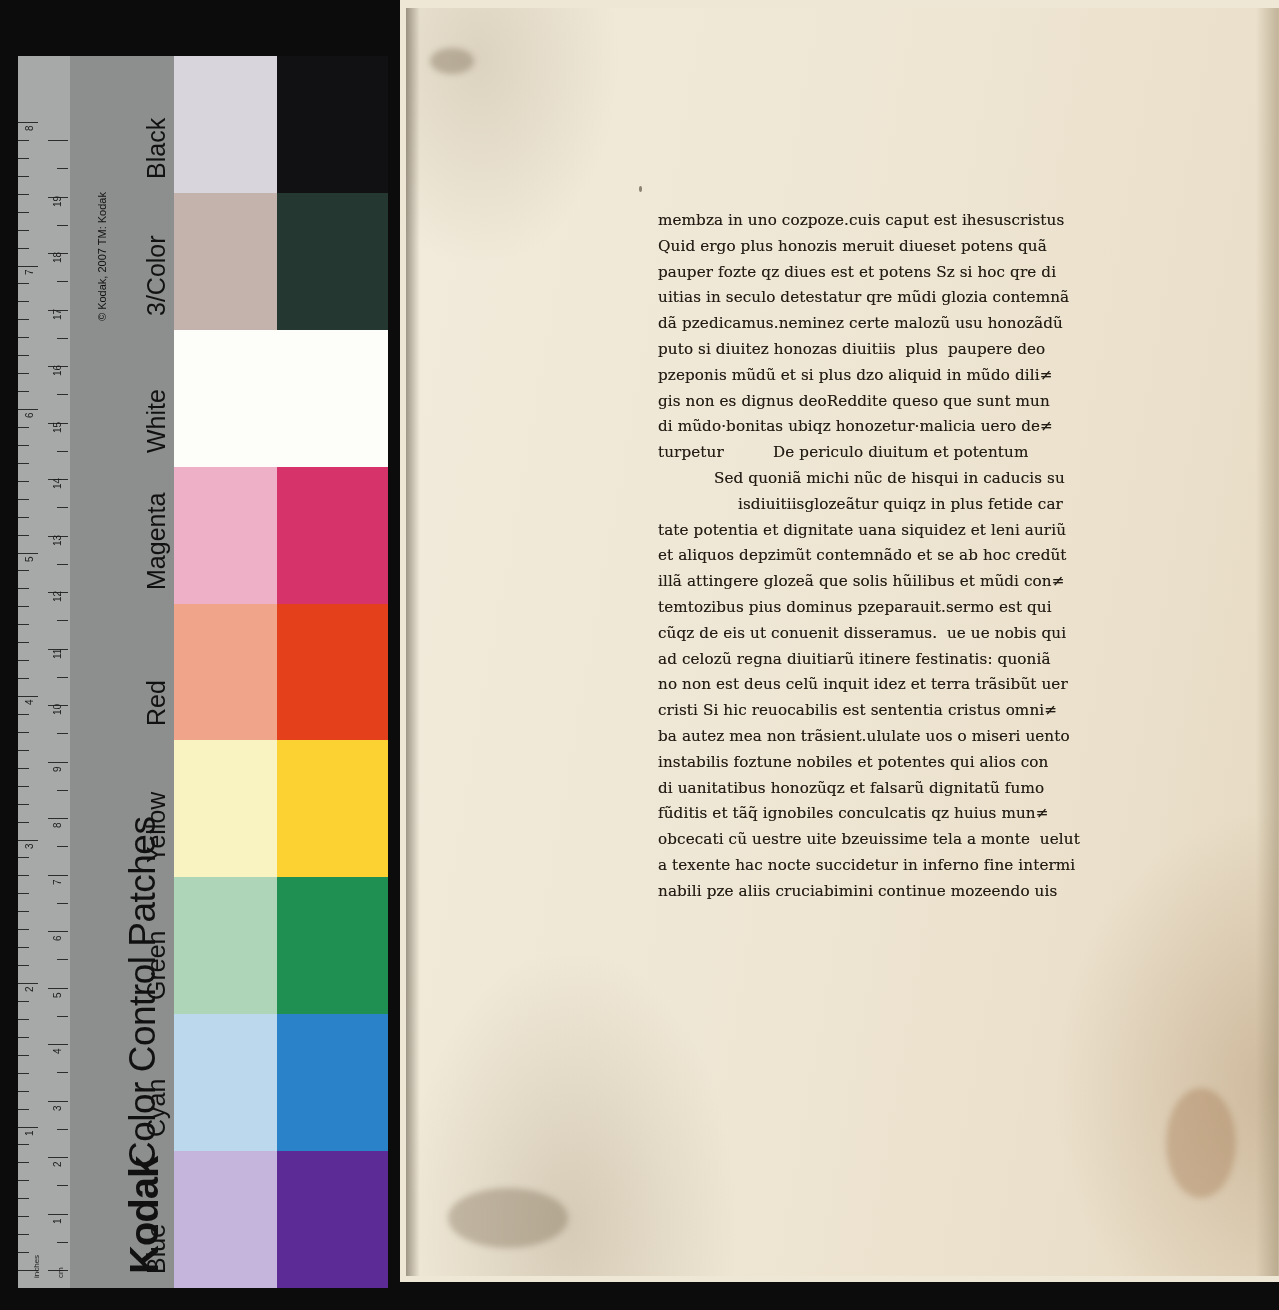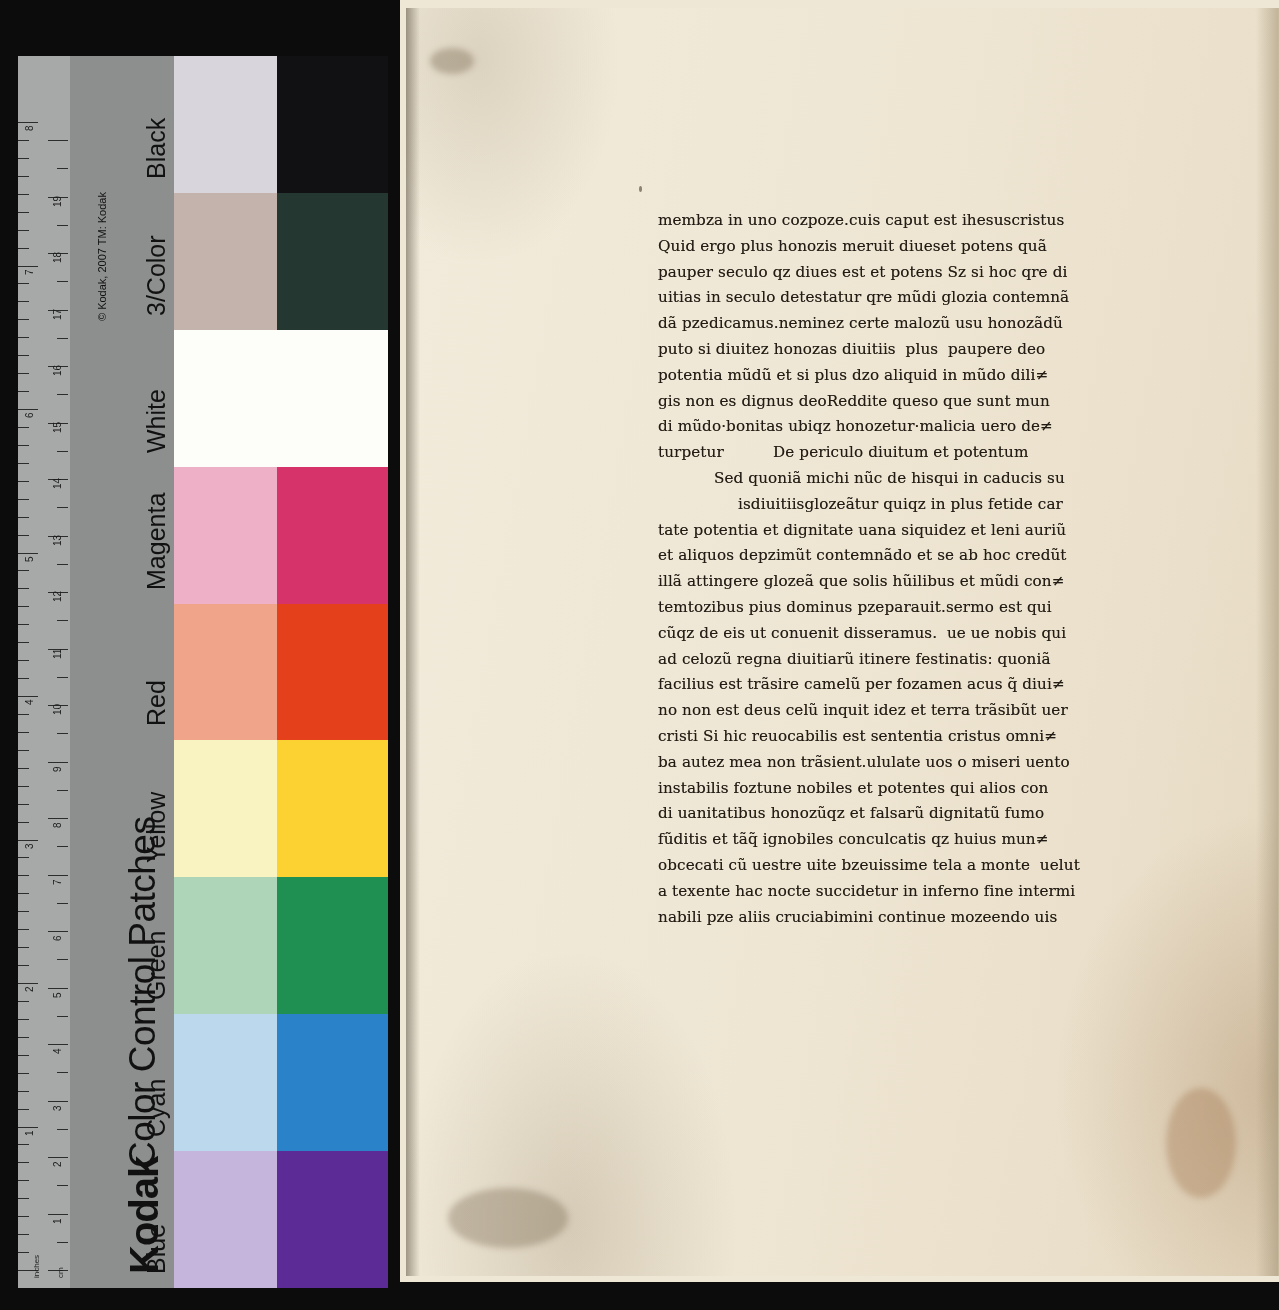--- a/index.html
+++ b/index.html
@@ -399,37 +399,36 @@
       <div class="edge-shadow"></div>
 
       <div class="smudge" style="left:42px; top:1180px; width:120px; height:60px; background:rgba(90,72,48,0.28);"></div>
       <div class="smudge" style="left:24px; top:40px; width:44px; height:26px; background:rgba(90,72,48,0.30);"></div>
       <div class="smudge" style="left:760px; top:1080px; width:70px; height:110px; background:rgba(150,100,55,0.30);"></div>
       <div class="speck" style="left:233px; top:178px; width:3px; height:6px;"></div>
 
       <div class="textblock" id="textblock">
           <div class="line">membza in uno cozpoze.cuis caput est ihesuscristus</div>
           <div class="line">Quid ergo plus honozis meruit diueset potens quã</div>
-          <div class="line">pauper seculo qz diues est et potens Sz si hoc qre di</div>
+          <div class="line">pauper fozte qz diues est et potens Sz si hoc qre di</div>
           <div class="line">uitias in seculo detestatur qre mũdi glozia contemnã</div>
           <div class="line">dã pzedicamus.neminez certe malozũ usu honozãdũ</div>
           <div class="line">puto si diuitez honozas diuitiis  plus  paupere deo</div>
-          <div class="line">potentia mũdũ et si plus dzo aliquid in mũdo dili≠</div>
+          <div class="line">pzeponis mũdũ et si plus dzo aliquid in mũdo dili≠</div>
           <div class="line">gis non es dignus deoReddite queso que sunt mun</div>
           <div class="line">di mũdo·bonitas ubiqz honozetur·malicia uero de≠</div>
           <div class="line">turpetur          De periculo diuitum et potentum</div>
           <div class="line indent-1">Sed quoniã michi nũc de hisqui in caducis su</div>
           <div class="line indent-2">isdiuitiisglozeãtur quiqz in plus fetide car</div>
           <div class="line">tate potentia et dignitate uana siquidez et leni auriũ</div>
           <div class="line">et aliquos depzimũt contemnãdo et se ab hoc credũt</div>
           <div class="line">illã attingere glozeã que solis hũilibus et mũdi con≠</div>
           <div class="line">temtozibus pius dominus pzeparauit.sermo est qui</div>
           <div class="line">cũqz de eis ut conuenit disseramus.  ue ue nobis qui</div>
           <div class="line">ad celozũ regna diuitiarũ itinere festinatis: quoniã</div>
-          <div class="line">facilius est trãsire camelũ per fozamen acus q̃ diui≠</div>
           <div class="line">no non est deus celũ inquit idez et terra trãsibũt uer</div>
           <div class="line">cristi Si hic reuocabilis est sententia cristus omni≠</div>
           <div class="line">ba autez mea non trãsient.ululate uos o miseri uento</div>
           <div class="line">instabilis foztune nobiles et potentes qui alios con</div>
           <div class="line">di uanitatibus honozũqz et falsarũ dignitatũ fumo</div>
           <div class="line">fũditis et tãq̃ ignobiles conculcatis qz huius mun≠</div>
           <div class="line">obcecati cũ uestre uite bzeuissime tela a monte  uelut</div>
           <div class="line">a texente hac nocte succidetur in inferno fine intermi</div>
           <div class="line">nabili pze aliis cruciabimini continue mozeendo uis</div>
         </div>

